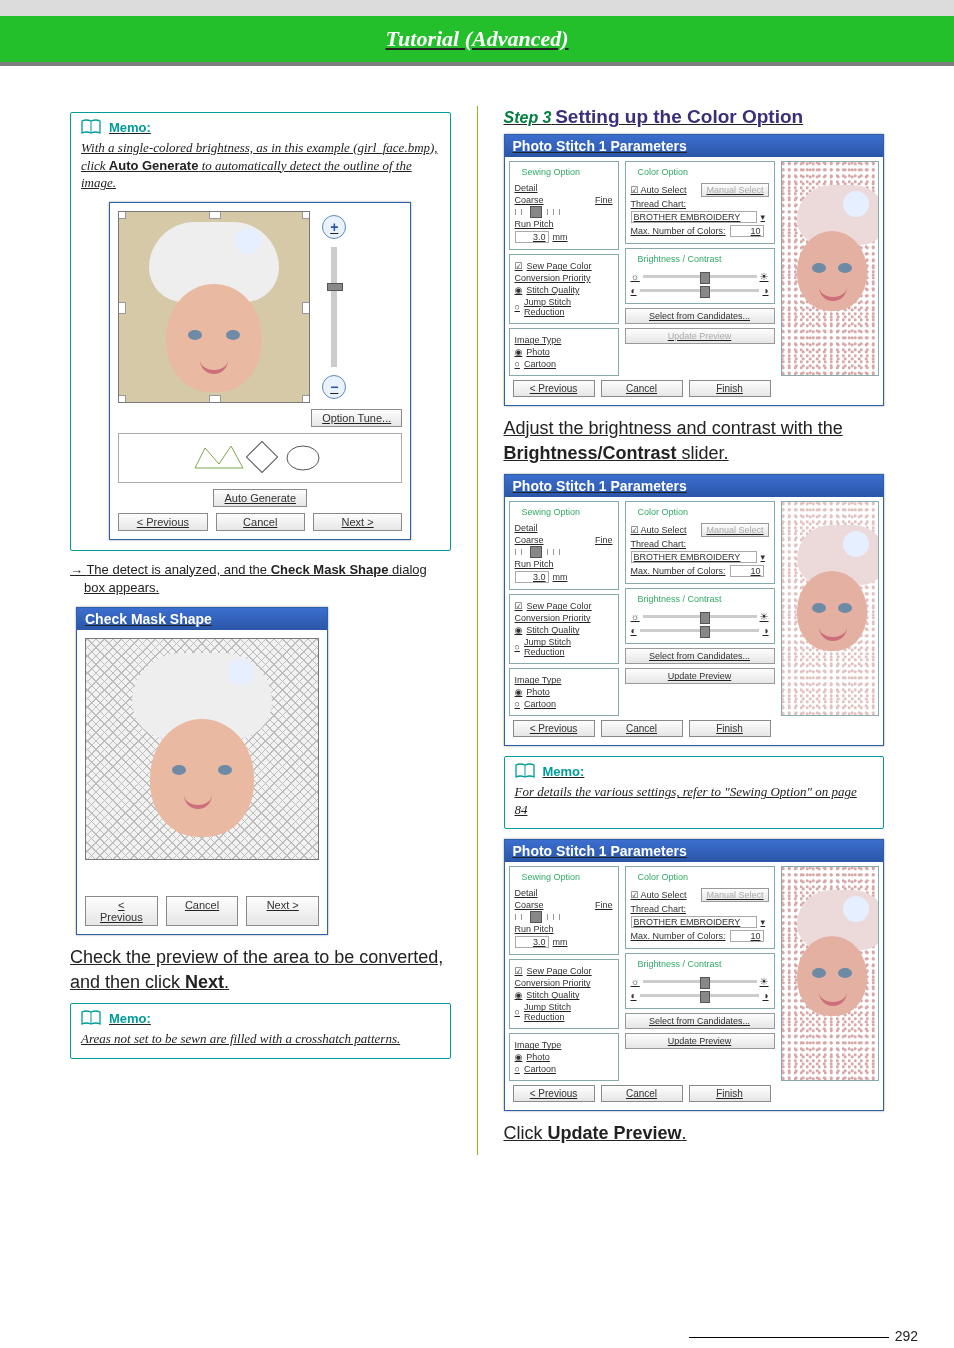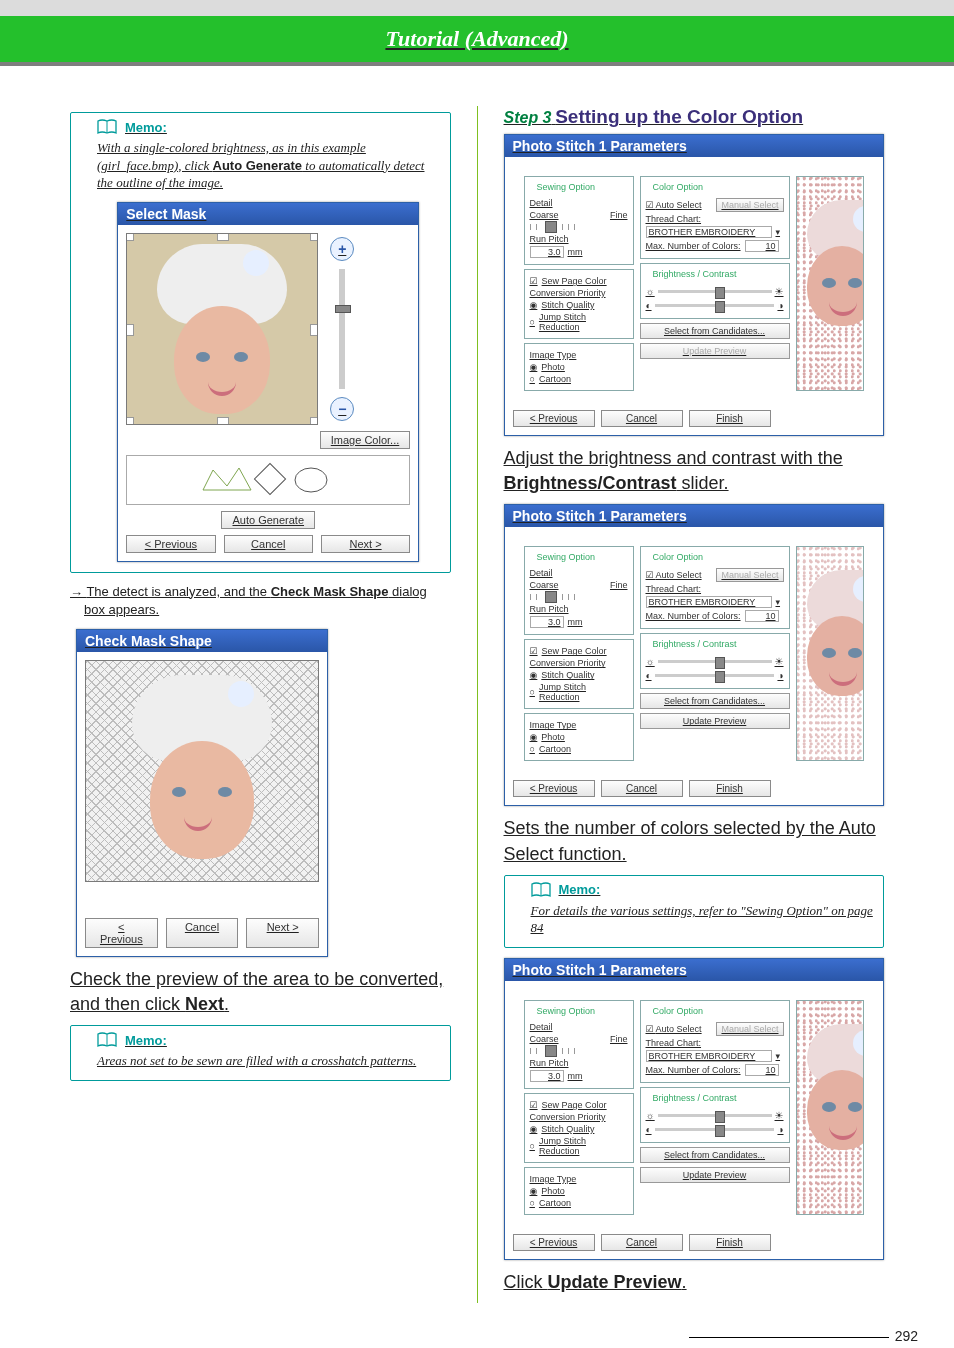--- a/index.html
+++ b/index.html
@@ -20,21 +20,21 @@
     text-align:center;
     font-size:22px;
     padding:10px 0;
     border-bottom:4px solid #7e7e7e;
   }
   .columns{display:flex;gap:26px;padding:40px 70px 0 70px;}
   .col{flex:1;}
   .sep{width:1px;background:#7fc020;align-self:stretch;}
   .memo{
     border:1px solid var(--teal);
-    padding:6px 10px 10px 26px;
+    padding:6px 10px 10px 10px;
     margin:6px 0 10px 0;
     border-radius:2px;
   }
   .memo-head{display:flex;align-items:center;gap:8px;color:var(--teal);font-weight:bold;margin-bottom:4px;}
   .memo-icon{display:inline-flex;}
   .memo-body{font-style:italic;font-family:Georgia,serif;font-size:13px;line-height:1.35;}
   .memo-body b{font-family:Arial,Helvetica,sans-serif;font-style:normal;}
   .arrow-para{margin:10px 0 10px 14px;text-indent:-14px;font-size:13px;line-height:1.4;}
   .para{margin:8px 0;font-size:18px;line-height:1.4;}
   .step-head{margin:0 0 6px 0;}
@@ -80,21 +80,21 @@
   .crosshatch{
     position:absolute;inset:0;
     background:
       repeating-linear-gradient(45deg,#bdbdbd 0 1px,transparent 1px 6px),
       repeating-linear-gradient(-45deg,#bdbdbd 0 1px,transparent 1px 6px),
       #f2f2f2;
   }
   .holegroup{position:absolute;left:50%;top:0;transform:translateX(-50%);}
 
   
-  .ps-body{display:flex;gap:6px;padding:19px;}
+  .ps-body{display:flex;gap:6px;padding:4px;}
   .ps-left{width:110px;display:flex;flex-direction:column;gap:4px;}
   .ps-mid{width:150px;display:flex;flex-direction:column;gap:4px;}
   .ps-right{flex:1;border:1px solid #8aa;background:#fff;position:relative;overflow:hidden;}
   .grain{position:absolute;inset:0;background:
     radial-gradient(circle at 20% 30%, #d8a7a7 0 1px, transparent 2px) 0 0/6px 6px,
     radial-gradient(circle at 60% 70%, #d8a7a7 0 1px, transparent 2px) 3px 3px/7px 7px,
     #fff;}
   .ps-group{border:1px solid #8aa;padding:4px 5px;}
   .ps-group-title{color:#3a6;margin:-10px 0 4px 4px;background:#fff;display:inline-block;padding:0 3px;font-size:9px;}
   .ps-line{font-size:9px;margin:2px 0;display:flex;align-items:center;gap:4px;}
@@ -131,21 +131,20 @@
                 <line x1="10" y1="2" x2="10" y2="14" stroke="#009b9b"></line>
               </svg>
           </span>
           <span>Memo:</span>
         </div>
         <div class="memo-body">
           <span>With a single-colored brightness, as in this example (girl_face.bmp), click </span><b>Auto Generate</b><span> to automatically detect the outline of the image.</span>
         </div>
 
         <div class="winpanel" style="width:300px;margin:10px auto 0 auto;">
-          <div class="titlebar">Select Mask</div>
           <div class="sel-body">
             <div class="sel-row">
               <div class="sel-photo">
                 <div class="hat"></div>
                 <div class="face">
                     <span class="eye l"></span>
                     <span class="eye r"></span>
                     <span class="mouth"></span>
                   </div>
                 <span class="corner c-tl"></span>
@@ -157,21 +156,21 @@
                 <span class="corner c-l"></span>
                   <span class="corner c-r"></span>
               </div>
               <div class="zoomcol">
                 <span class="zbtn">+</span>
                 <div class="ztrack"></div>
                 <span class="zbtn">−</span>
               </div>
             </div>
             <div class="image-tune-row">
-              <span class="tool-btn">Image Color...</span>
+              <span class="tool-btn">Option Tune...</span>
             </div>
             <div class="shape-strip">
               <svg width="150" height="36">
                 <polygon points="10,28 20,8 34,24 46,6 58,28" stroke="#7fa650" fill="none"></polygon>
                 <rect x="66" y="6" width="22" height="22" transform="rotate(45 77 17)" stroke="#555" fill="none"></rect>
                 <ellipse cx="118" cy="18" rx="16" ry="12" stroke="#555" fill="none"></ellipse>
               </svg>
             </div>
             <div class="ag-row">
               <span class="tool-btn">Auto Generate</span>
@@ -453,21 +452,20 @@
             </div>
           </div>
         </div>
         <div class="ps-bottom">
           <span class="tool-btn">&lt; Previous</span>
           <span class="tool-btn">Cancel</span>
           <span class="tool-btn">Finish</span>
         </div>
       </div>
 
-      <div class="para">Sets the number of colors selected by the Auto Select function.</div>
 
       <div class="memo">
         <div class="memo-head">
           <span class="memo-icon">
             <svg width="20" height="16">
                 <path d="M1 2 Q5 0 10 2 Q15 0 19 2 V14 Q15 12 10 14 Q5 12 1 14 Z" fill="none" stroke="#009b9b" stroke-width="1.3"></path>
                 <line x1="10" y1="2" x2="10" y2="14" stroke="#009b9b"></line>
               </svg>
           </span>
           <span>Memo:</span>

